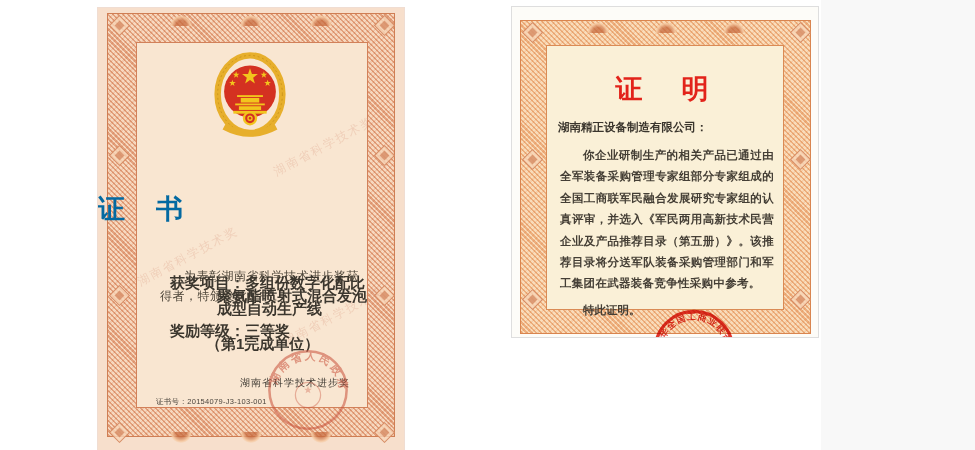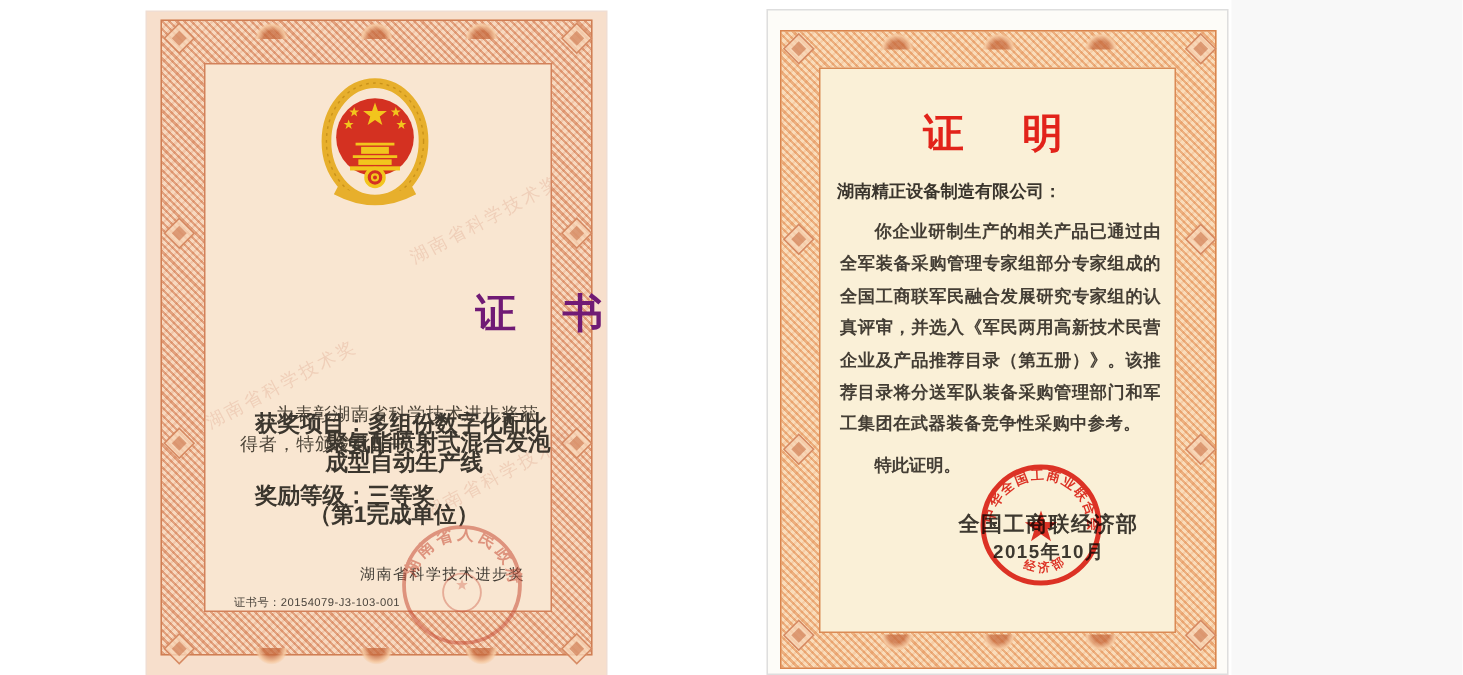--- a/index.html
+++ b/index.html
@@ -7,21 +7,21 @@
     width:975px;height:450px;position:relative;overflow:hidden;
     background:#ffffff;
     font-family:"Liberation Sans",sans-serif;
   }
   .abs{position:absolute;}
 
   
   .photo{position:absolute;overflow:hidden;}
   .photo-left{left:98px;top:8px;width:306px;height:442px;background:#f7dfcc;
     box-shadow:0 0 0 1px #f0ddd2;}
-  .photo-right{left:511px;top:6px;width:308px;height:444px;background:#fdfcf8;
+  .photo-right{left:511px;top:6px;width:308px;height:332px;background:#fdfcf8;
     border:1px solid #dedede;box-sizing:border-box;}
   .right-bg{left:821px;top:0;width:154px;height:450px;background:#f8f8f8;}
 
   
   .band{position:absolute;border:1px solid #cf7e54;}
   .band-left{left:9px;top:5px;right:9px;bottom:13px;
     background:
       repeating-linear-gradient(45deg, rgba(208,116,74,.50) 0 1.5px, rgba(252,233,215,.35) 1.5px 3.5px),
       repeating-linear-gradient(-45deg, rgba(208,116,74,.25) 0 1.5px, rgba(252,233,215,.2) 1.5px 4px),
       #f3c9a9;}
@@ -39,23 +39,23 @@
     background:radial-gradient(ellipse at 50% 100%, rgba(199,106,62,.75) 0 35%, rgba(245,200,160,.9) 60%, rgba(245,200,160,0) 72%);}
   .crown.flip{transform:scaleY(-1);}
   .diam{position:absolute;width:13px;height:13px;transform:rotate(45deg);
     border:1.5px solid rgba(199,106,62,.7);background:rgba(248,214,184,.8);}
   .diam::after{content:"";position:absolute;inset:3px;background:rgba(199,106,62,.55);}
 
   
   .l-award-title{left:0;right:0;top:158px;text-align:center;
     font-family:"Liberation Serif",serif;font-weight:bold;font-size:18.5px;
     letter-spacing:4px;color:#35312b;}
-  .l-cert-title{left:0;right:0;top:183px;text-align:right;
+  .l-cert-title{left:0;right:0;top:183px;text-align:left;
     font-family:"Liberation Serif",serif;font-weight:bold;font-size:27px;
-    letter-spacing:2px;color:#701a75;}
+    letter-spacing:2px;color:#0369a1;}
   .l-citation{left:62px;top:236px;width:200px;
     font-family:"Liberation Serif",serif;font-size:12px;font-weight:400;
     line-height:19.5px;letter-spacing:.5px;color:#4e463a;text-indent:2em;margin-top:23px;}
   .l-fields{left:72px;top:268px;width:200px;color:#3b362e;
     font-size:15px;font-weight:bold;line-height:13px;}
   .l-field{margin:0;padding-left:47px;text-indent:-47px;}
   .l-field+.l-field{margin-top:9px;}
   .l-field.gap{margin-top:14px;}
   .l-field-note{margin:0 0 0 36px;padding:0;text-indent:0;}
   .l-date{left:0;right:0;top:368px;text-align:right;padding-right:54px;

